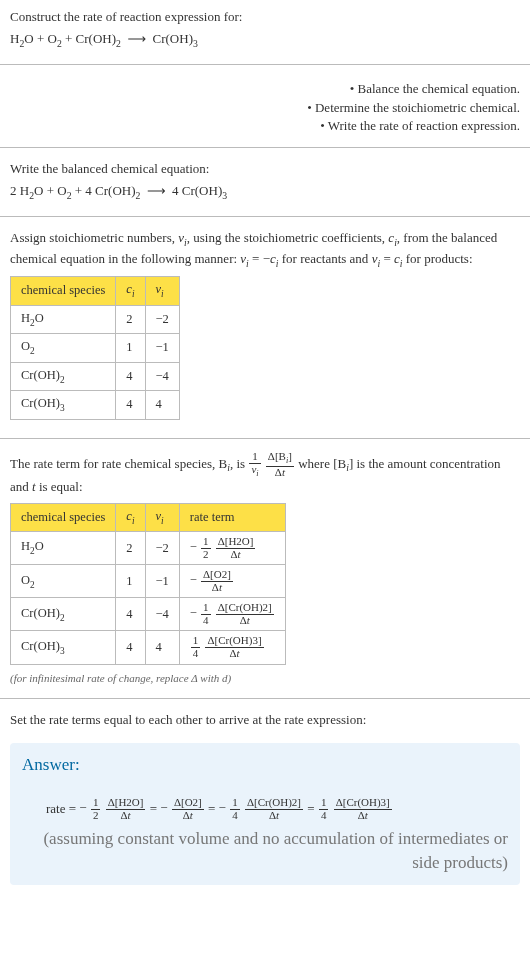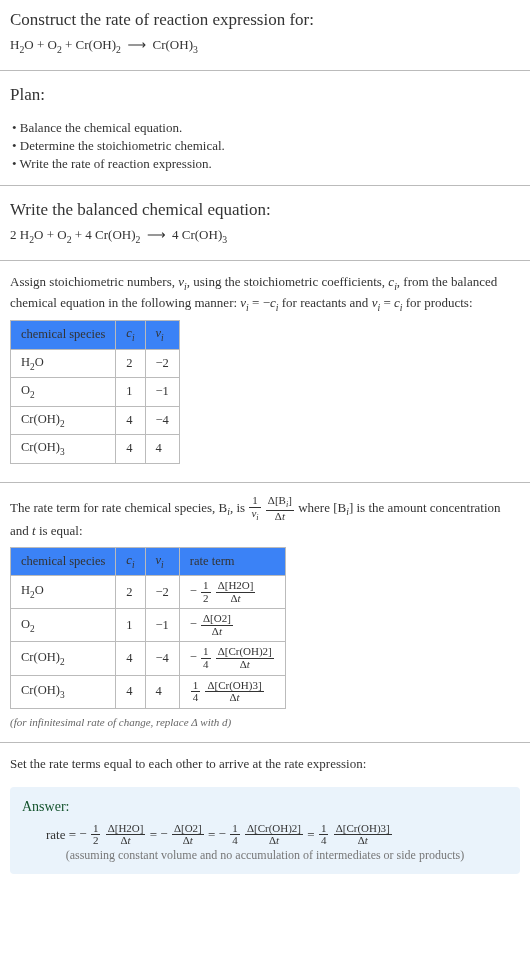--- a/index.html
+++ b/index.html
@@ -13,46 +13,47 @@
     }
     .section {
       padding: 8px 10px;
     }
     hr.div {
       border: none;
       border-top: 1px solid #bbb;
       margin: 4px 0;
     }
     .heading {
-      font-size: 17px;
+      font-size: 13px;
       margin-bottom: 4px;
     }
     .eqn {
       font-size: 13px;
       margin: 2px 0;
     }
     sub { font-size: 0.75em; vertical-align: sub; }
     ul.plan {
       list-style: none;
       padding-left: 2px;
-      margin-top: 12px;
+      margin-top: 3px;
+      text-align: right;
     }
     ul.plan li::before { content: "• "; }
     table.data {
       border-collapse: collapse;
       margin: 6px 0;
       font-size: 12.5px;
     }
     table.data th, table.data td {
       border: 1px solid #bbb;
       padding: 4px 10px;
       text-align: left;
       font-weight: normal;
     }
-    table.data th { background: #3b82f6; }
+    table.data th { background: #fde047; }
     .frac {
       display: inline-block;
       vertical-align: middle;
       text-align: center;
       font-size: 11px;
       line-height: 1.05;
       margin: 0 1px;
     }
     .frac .num {
       display: block;
@@ -70,47 +71,47 @@
       margin-top: 2px;
       font-style: italic;
     }
     .answer-box {
       background: #eaf3fb;
       border-radius: 4px;
       padding: 10px 12px;
       margin: 6px 10px 10px 10px;
     }
     .answer-label {
-      color: #14532d;
-      font-size: 14px;
-      margin-bottom: 6px;
+      color: #0369a1;
+      font-size: 17px;
+      margin-bottom: 20px;
     }
     .answer-eqn {
       padding-left: 24px;
       font-size: 13px;
       white-space: nowrap;
     }
     .answer-note {
-      font-size: 12px;
+      font-size: 17px;
       color: #777;
-      text-align: center;
+      text-align: right;
+      margin-top: 6px;
     }
     .inline-mid { vertical-align: middle; }
   </style>
 </head>
 <body>
 
 <div class="section">
   <div class="heading">Construct the rate of reaction expression for:</div>
   <div class="eqn">H<sub>2</sub>O + O<sub>2</sub> + Cr(OH)<sub>2</sub> &nbsp;⟶&nbsp; Cr(OH)<sub>3</sub></div>
 </div>
 <hr class="div">
 
 <div class="section">
-  <div class="heading">Plan:</div>
   <ul class="plan">
     <li>Balance the chemical equation.</li>
     <li>Determine the stoichiometric chemical.</li>
     <li>Write the rate of reaction expression.</li>
   </ul>
 </div>
 <hr class="div">
 
 <div class="section">
   <div class="heading">Write the balanced chemical equation:</div>

